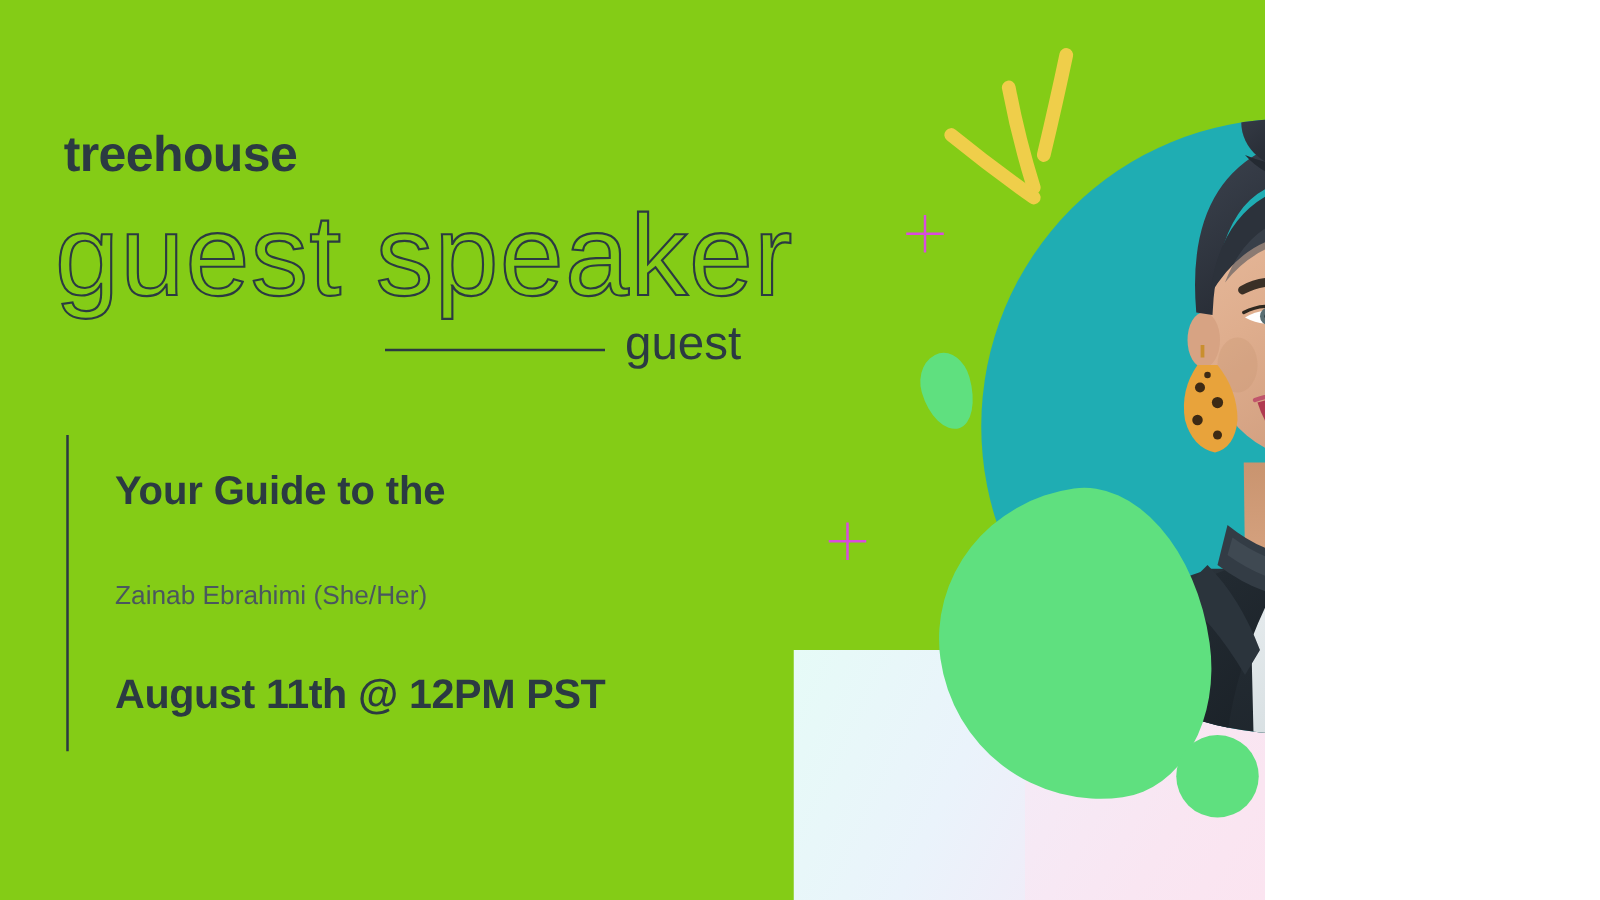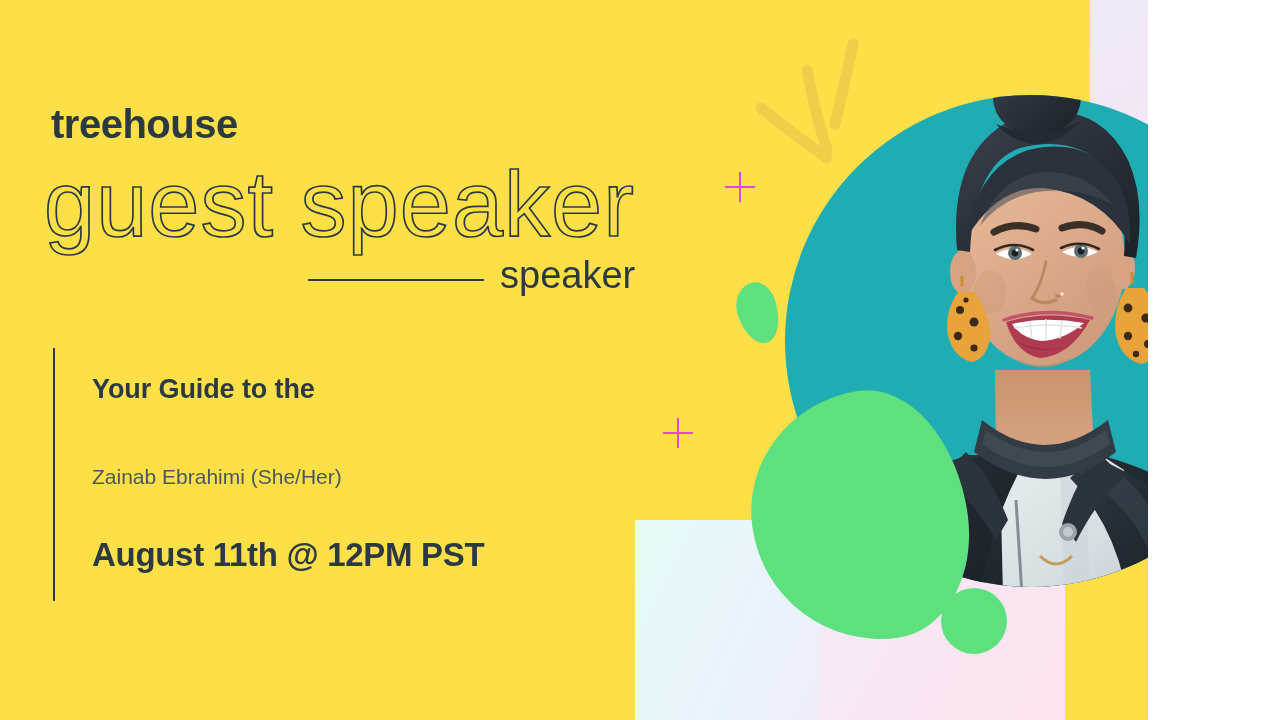--- a/index.html
+++ b/index.html
@@ -6,24 +6,24 @@
   html, body {
     margin: 0;
     padding: 0;
     background: #ffffff;
   }
   body {
     font-family: "Liberation Sans", sans-serif;
   }
   #stage {
     position: relative;
-    width: 1148px;
+    width: 1012px;
     height: 720px;
     overflow: hidden;
-    background: #fde047;
+    background: #84cc16;
   }
 
   
   .panel {
     position: absolute;
     z-index: 1;
   }
   #panel-top-right {
     left: 1090px;
     top: 0;
@@ -160,21 +160,21 @@
   #vertical-rule {
     position: absolute;
     left: 53px; top: 348px;
     width: 2px; height: 253px;
     background: #2B3A42;
   }
   #talk-title {
     position: absolute;
     left: 92px; top: 370px;
     width: 400px;
-    font-size: 27px;
+    font-size: 32px;
     font-weight: bold;
     line-height: 1.42;
     color: #2B3A42;
     letter-spacing: -0.1px;
   }
   #speaker-name {
     position: absolute;
     left: 92px; top: 462px;
     font-size: 21px;
     font-weight: normal;
@@ -377,21 +377,21 @@
 
   <div id="text-column">
 
     <div id="brand-wordmark">treehouse</div>
 
     <svg id="headline-outline" viewBox="0 0 600 110">
       <text x="0" y="84" font-family="Liberation Sans, sans-serif" font-size="92" font-weight="400" letter-spacing="1" fill="none" stroke="#2B3A42" stroke-width="1.7">guest speaker</text>
     </svg>
 
     <div id="series-rule"></div>
-    <div id="series-word">speaker</div>
+    <div id="series-word">guest</div>
 
     <div id="vertical-rule"></div>
 
     <div id="talk-title">
       <div>Your Guide to the</div>
     </div>
 
     <div id="speaker-name">Zainab Ebrahimi (She/Her)</div>
 
 

